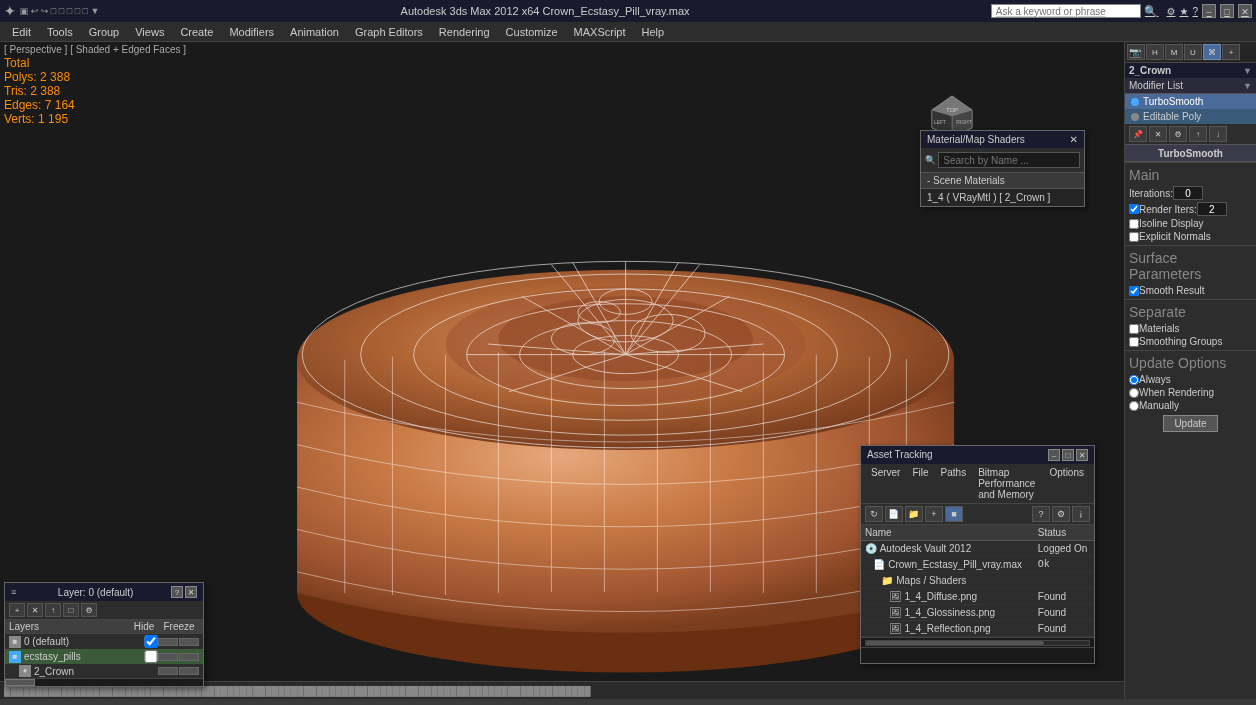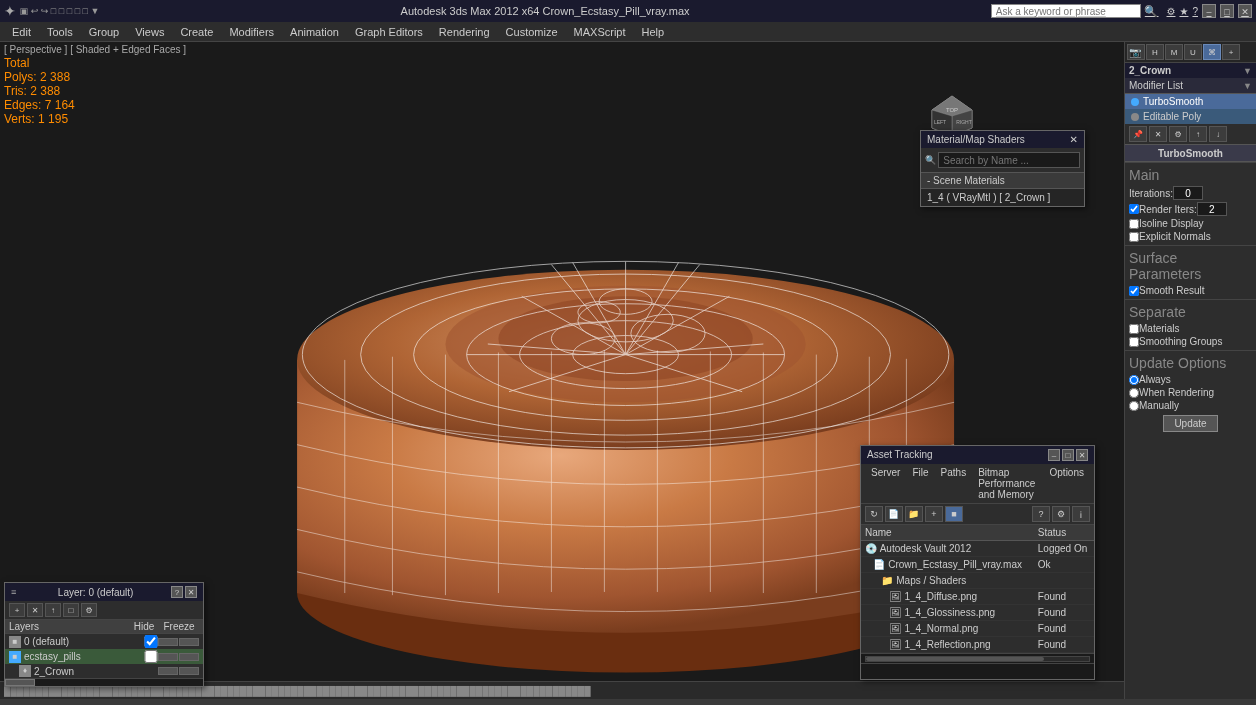--- a/index.html
+++ b/index.html
@@ -292,21 +292,21 @@
       text-align: left;
       border-bottom: 1px solid #555;
       font-weight: normal;
       color: #ccc;
     }
     #asset-tracking table td {
       padding: 2px 4px;
       border-bottom: 1px solid #333;
       color: #ccc;
     }
-    .status-ok { color: #0f0; }
+    .status-ok { color: #0f0; font-family: Liberation Mono, monospace; }
     .status-found { color: #0f0; }
     .status-logged { color: #0ff; }
     #asset-tracking .scrollbar-row {
       height: 10px;
       background: #1a1a1a;
       border-top: 1px solid #444;
       display: flex;
       align-items: center;
       padding: 0 4px;
     }
@@ -766,24 +766,20 @@
       </tr>
       <tr>
         <td style="padding-left:28px;">🖼 <span>1_4_Diffuse.png</span></td>
         <td class="status-found">Found</td>
       </tr>
       <tr>
         <td style="padding-left:28px;">🖼 <span>1_4_Glossiness.png</span></td>
         <td class="status-found">Found</td>
       </tr>
       <tr>
-        <td style="padding-left:28px;">🖼 <span>1_4_Normal.png</span></td>
-        <td class="status-found">Found</td>
-      </tr>
-      <tr>
         <td style="padding-left:28px;">🖼 <span>1_4_Reflection.png</span></td>
         <td class="status-found">Found</td>
       </tr>
     </tbody>
   </table>
   <div class="scrollbar-row">
     <div style="width:100%; height:6px; background:#2a2a2a; border:1px solid #444; position:relative;">
       <div style="position:absolute; left:0; width:80%; height:100%; background:#555; border-radius:2px;"></div>
     </div>
   </div>

